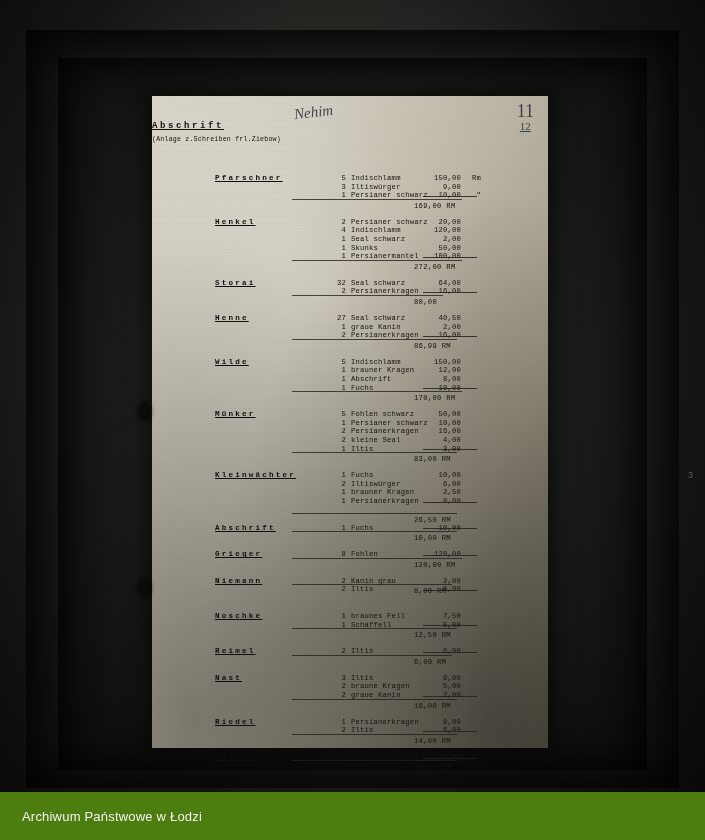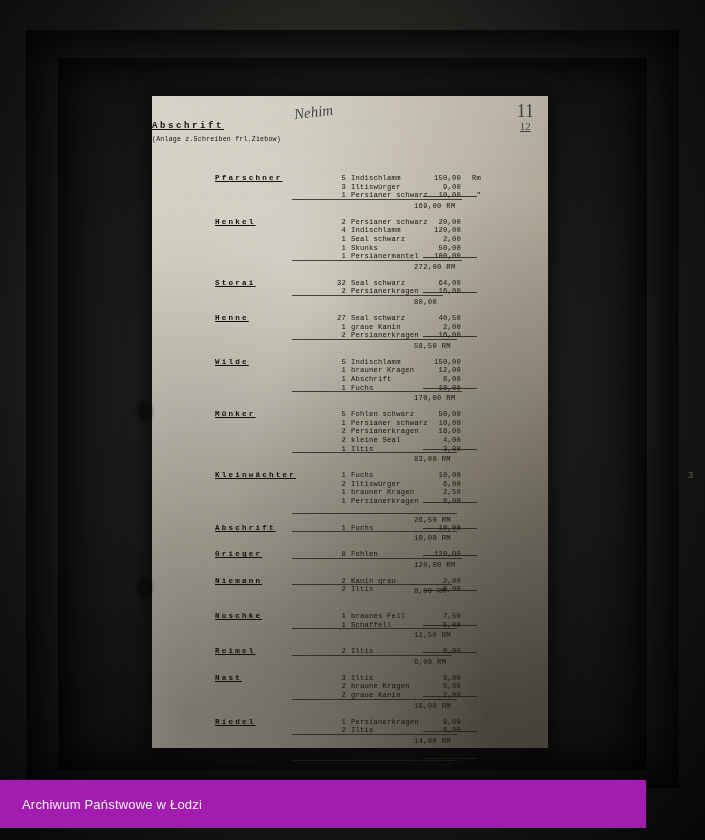--- a/index.html
+++ b/index.html
@@ -224,24 +224,24 @@
     width: 9px;
     height: 15px;
     border-radius: 50%;
     background: #0b0b0a;
     box-shadow: 0 0 4px 2px rgba(0,0,0,0.7);
     z-index: 7;
   }
 
   .footer-bar {
     position: absolute;
-    left: 0; bottom: 12px;
-    width: 646px;
+    left: 0; bottom: 0;
+    width: 705px;
     height: 48px;
-    background: #a21caf;
+    background: #4d7c0f;
     color: #f2f2f2;
     display: flex;
     align-items: center;
     z-index: 20;
   }
   .footer-text {
     padding-left: 22px;
     font-size: 13px;
     letter-spacing: 0.2px;
   }
@@ -304,21 +304,21 @@
             </div>
             <div class="total" style="top: 19.2px;">80,00</div>
           </div>
           <div class="group" style="top: 218px;">
             <div class="name" style="top: 0px;">Henne</div>
             <div class="items">
               <div class="row"><span class="qty">27</span><span class="desc">Seal schwarz</span><span class="amt">40,50</span><span class="cur"></span></div>
               <div class="row"><span class="qty">1</span><span class="desc">graue Kanin</span><span class="amt">2,00</span><span class="cur"></span></div>
               <div class="row"><span class="qty">2</span><span class="desc">Persianerkragen</span><span class="amt strike-amt">16,00</span><span class="cur"></span></div>
             </div>
-            <div class="total" style="top: 27.8px;">58,50 RM</div>
+            <div class="total" style="top: 27.8px;">86,99 RM</div>
           </div>
           <div class="group" style="top: 261.8px;">
             <div class="name" style="top: 0px;">Wilde</div>
             <div class="items">
               <div class="row"><span class="qty">5</span><span class="desc">Indischlamm</span><span class="amt">150,00</span><span class="cur"></span></div>
               <div class="row"><span class="qty">1</span><span class="desc">brauner Kragen</span><span class="amt">12,00</span><span class="cur"></span></div>
               <div class="row"><span class="qty">1</span><span class="desc">Abschrift</span><span class="amt">8,00</span><span class="cur"></span></div>
               <div class="row"><span class="qty">1</span><span class="desc">Fuchs</span><span class="amt strike-amt">10,00</span><span class="cur"></span></div>
             </div>
             <div class="total" style="top: 36.4px;">170,00 RM</div>

